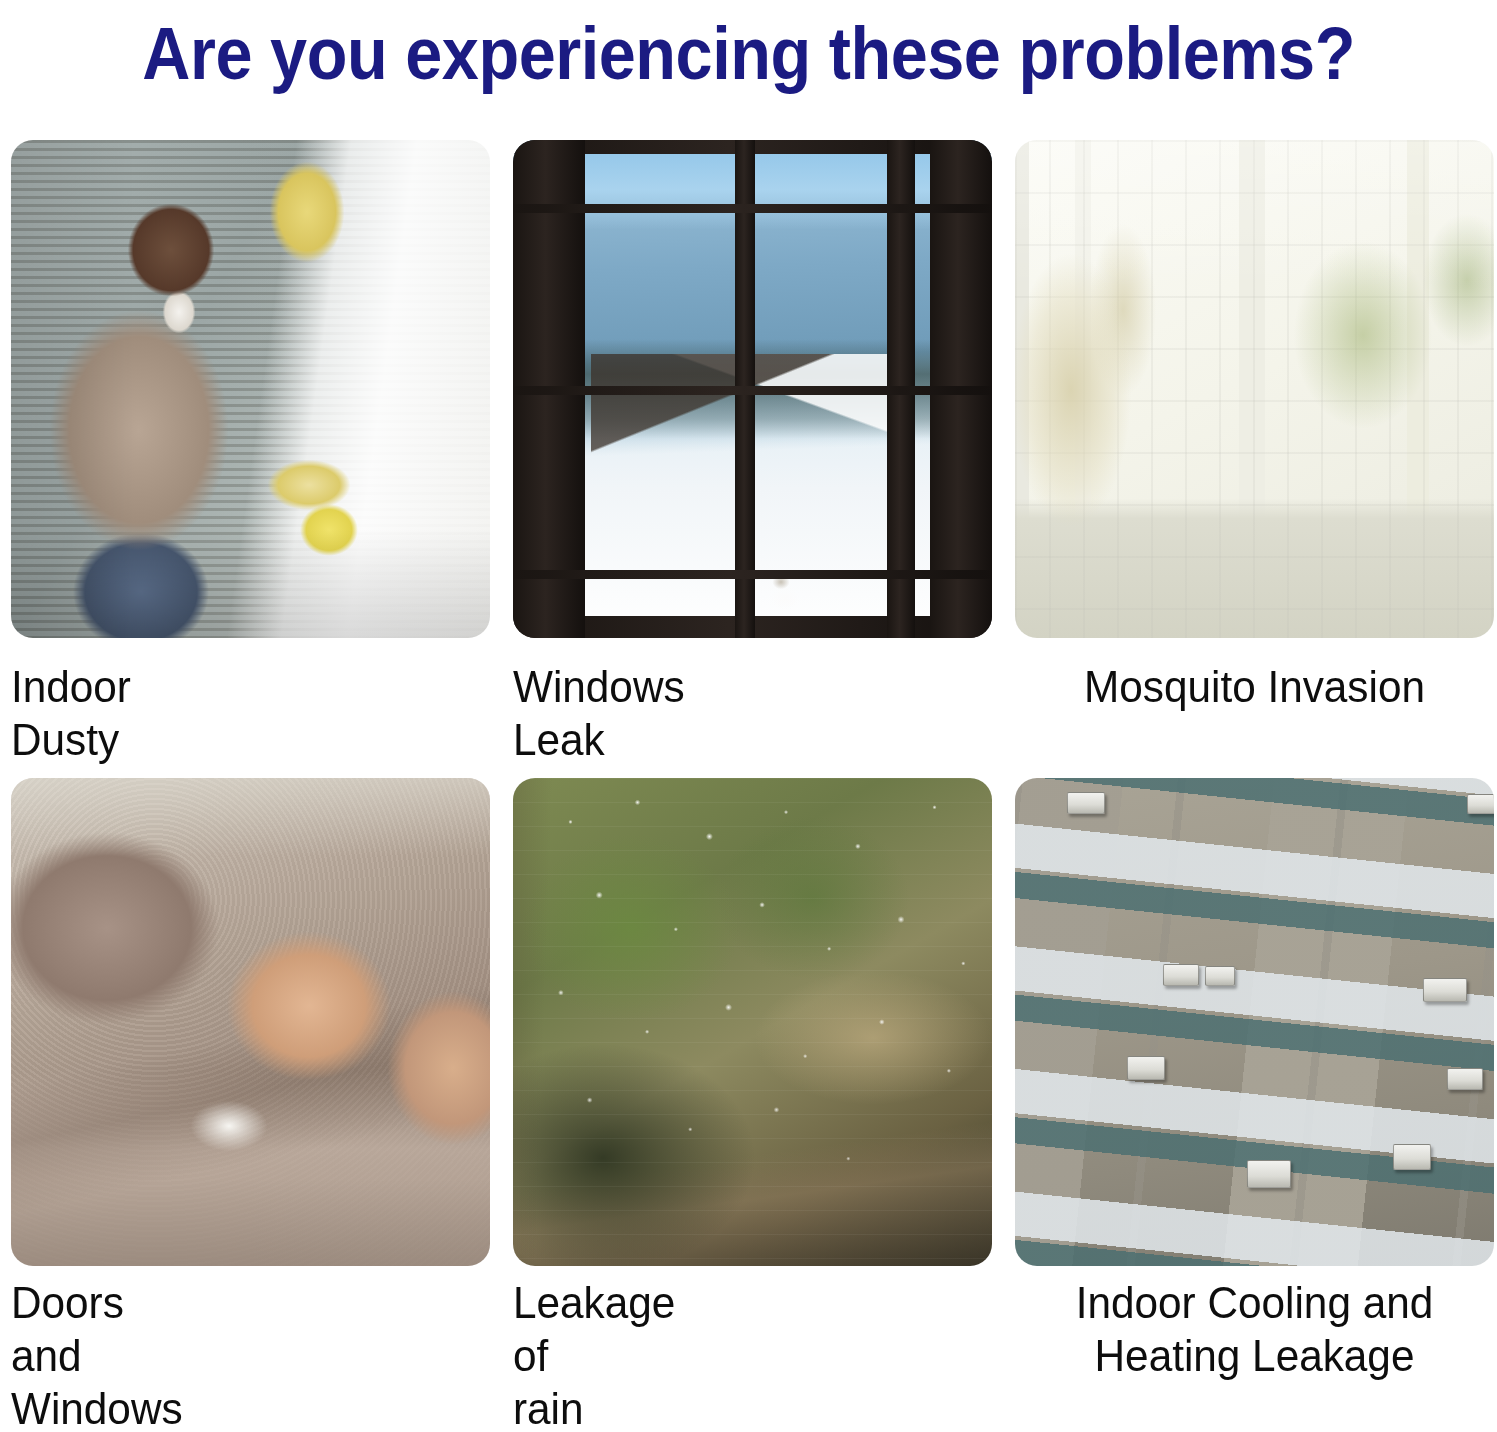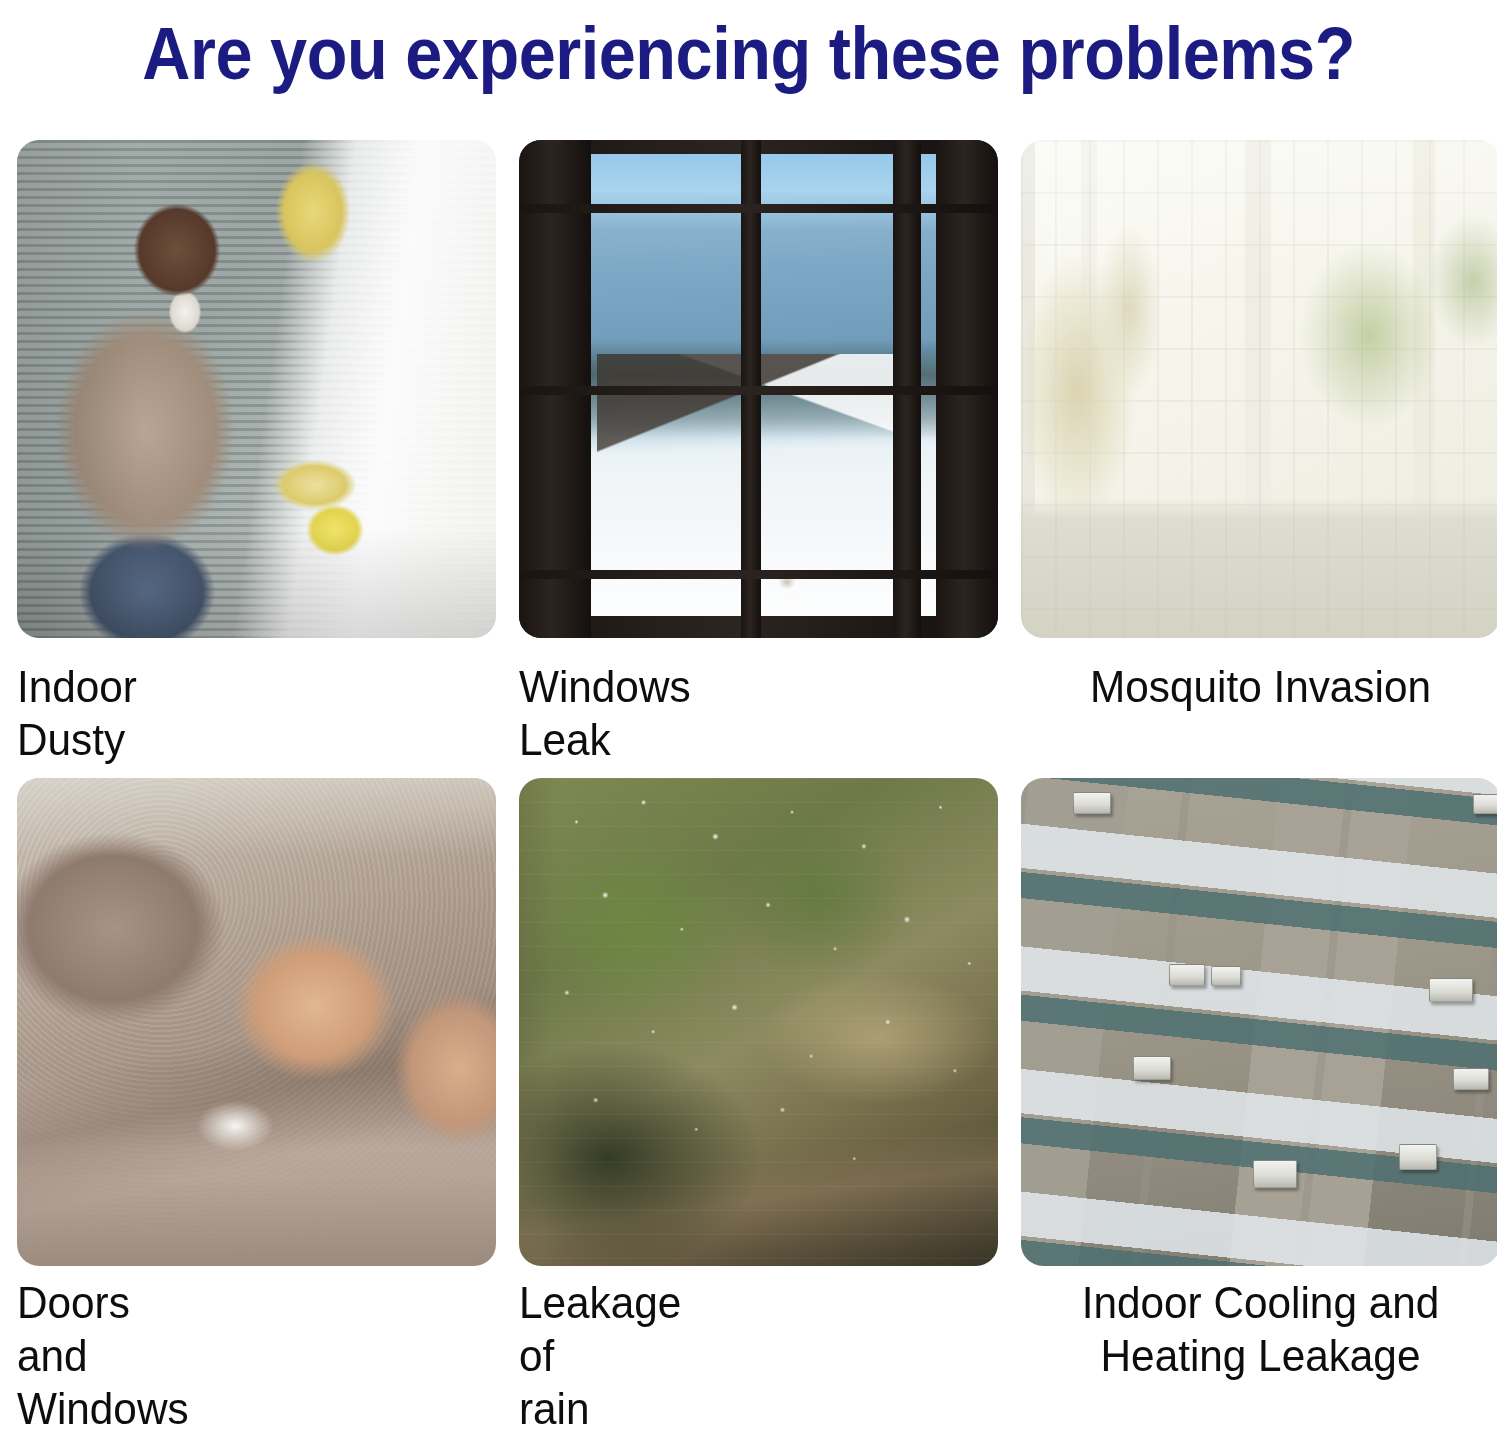--- a/index.html
+++ b/index.html
@@ -35,21 +35,21 @@
     letter-spacing: -0.5px;
     color: #1b1b82;
     transform: scaleX(0.90);
     transform-origin: center;
     white-space: nowrap;
   }
 
   
   .grid {
     position: absolute;
-    left: 8px;
+    left: 2px;
     top: 108px;
     width: 1302px;
     height: 1324px;
   }
 
   .card {
     position: absolute;
   }
 
   .photo {

